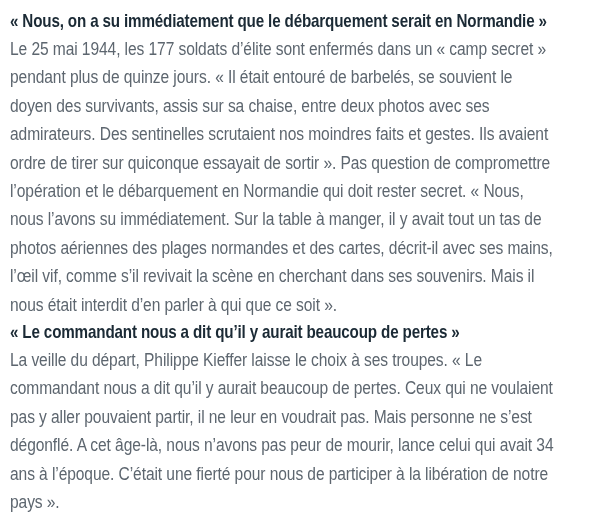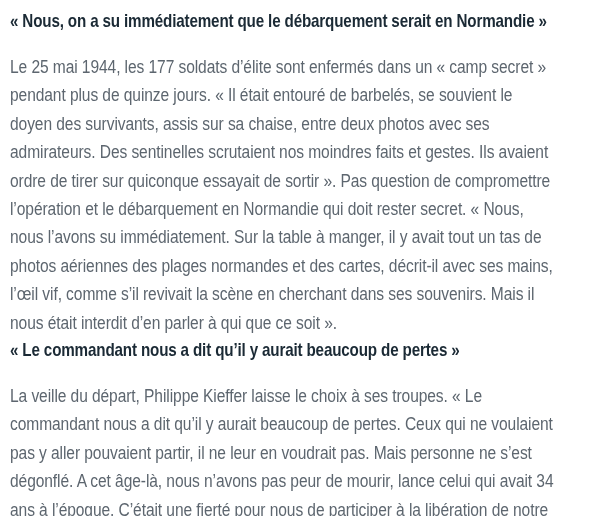--- a/index.html
+++ b/index.html
@@ -23,21 +23,21 @@
       color: var(--heading-color, #1b2a35);
       font-size: 19px;
       font-weight: bold;
       line-height: 26px;
       white-space: nowrap;
       transform: scaleX(0.80);
       transform-origin: 0 50%;
       letter-spacing: -0.2px;
     }
     .para {
-      margin: 19px 0 0 0;
+      margin: 1px 0 0 0;
     }
     .line {
       color: var(--body-color, #5d666f);
       font-size: 17.5px;
       line-height: 28.4px;
       white-space: nowrap;
       transform: scaleX(0.89);
       transform-origin: 0 50%;
       letter-spacing: -0.1px;
     }

